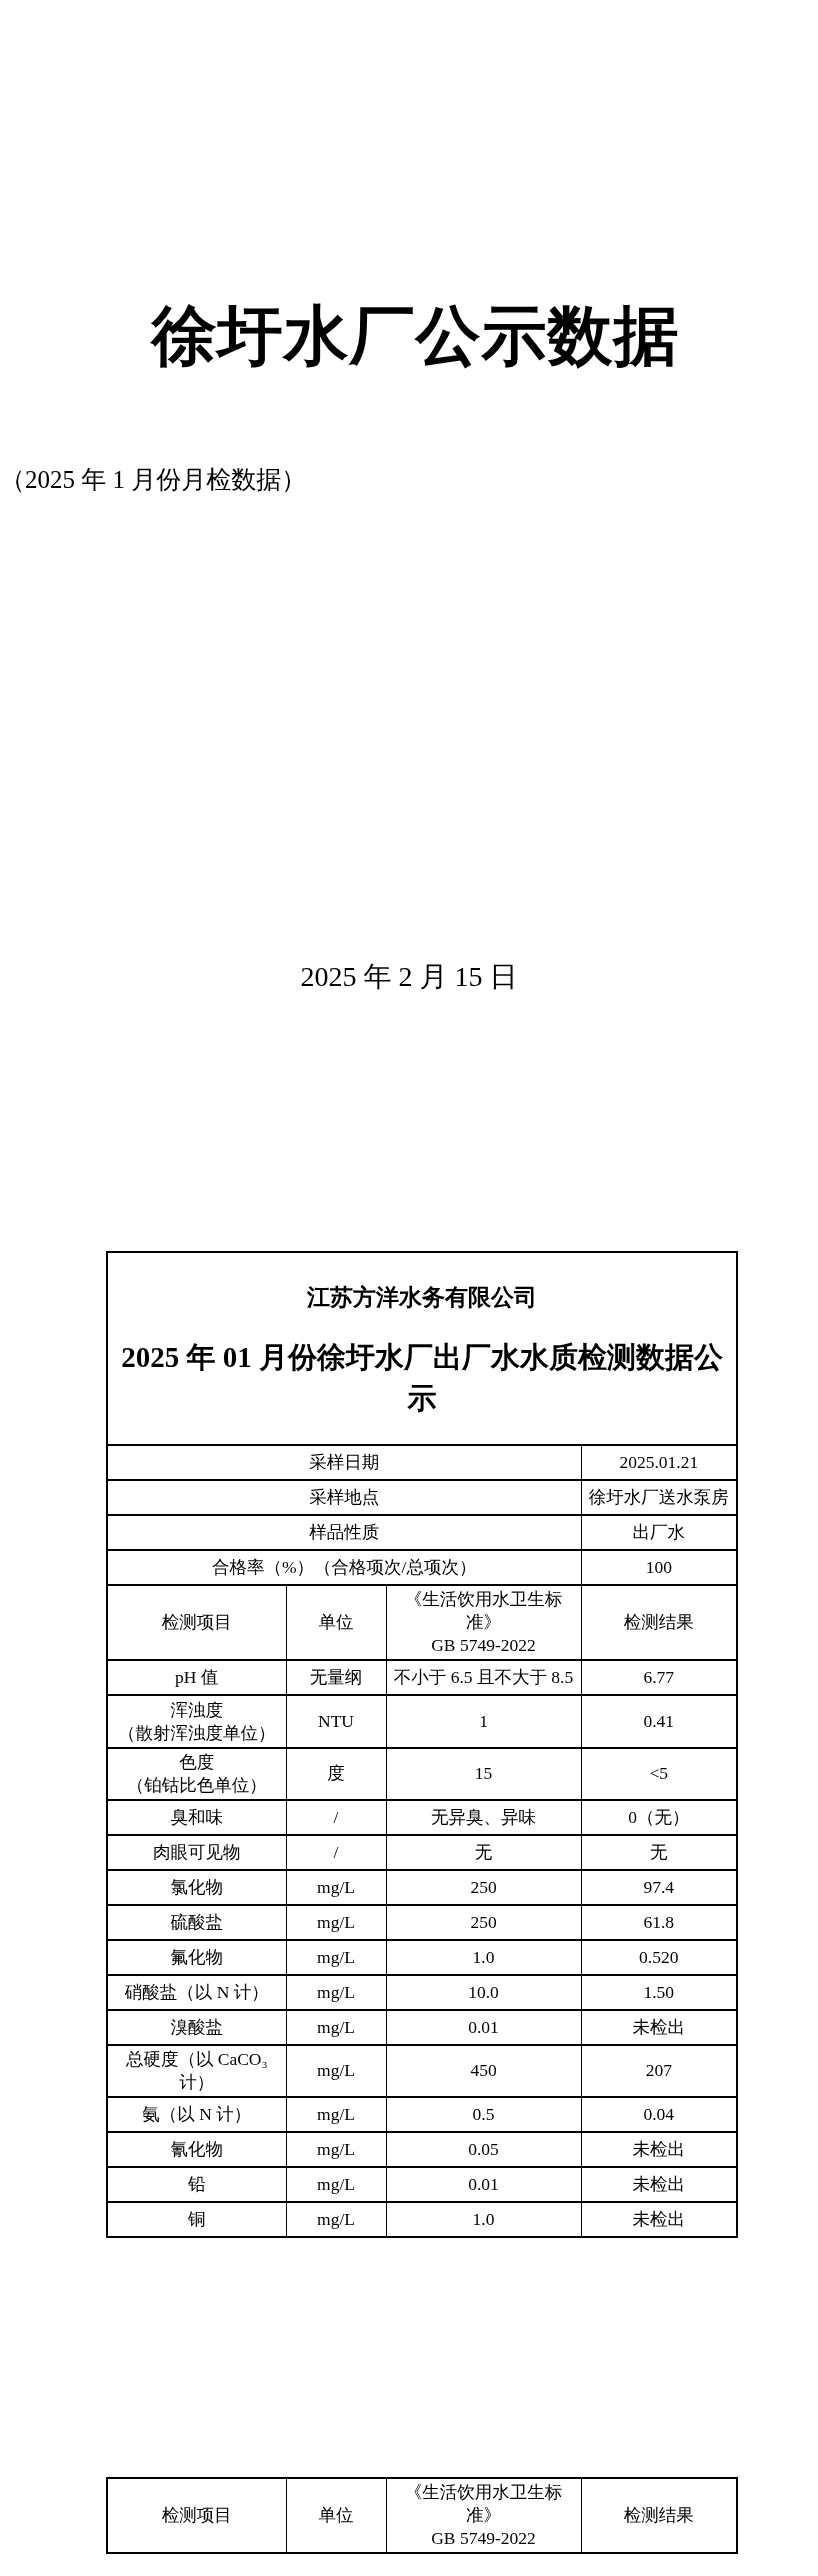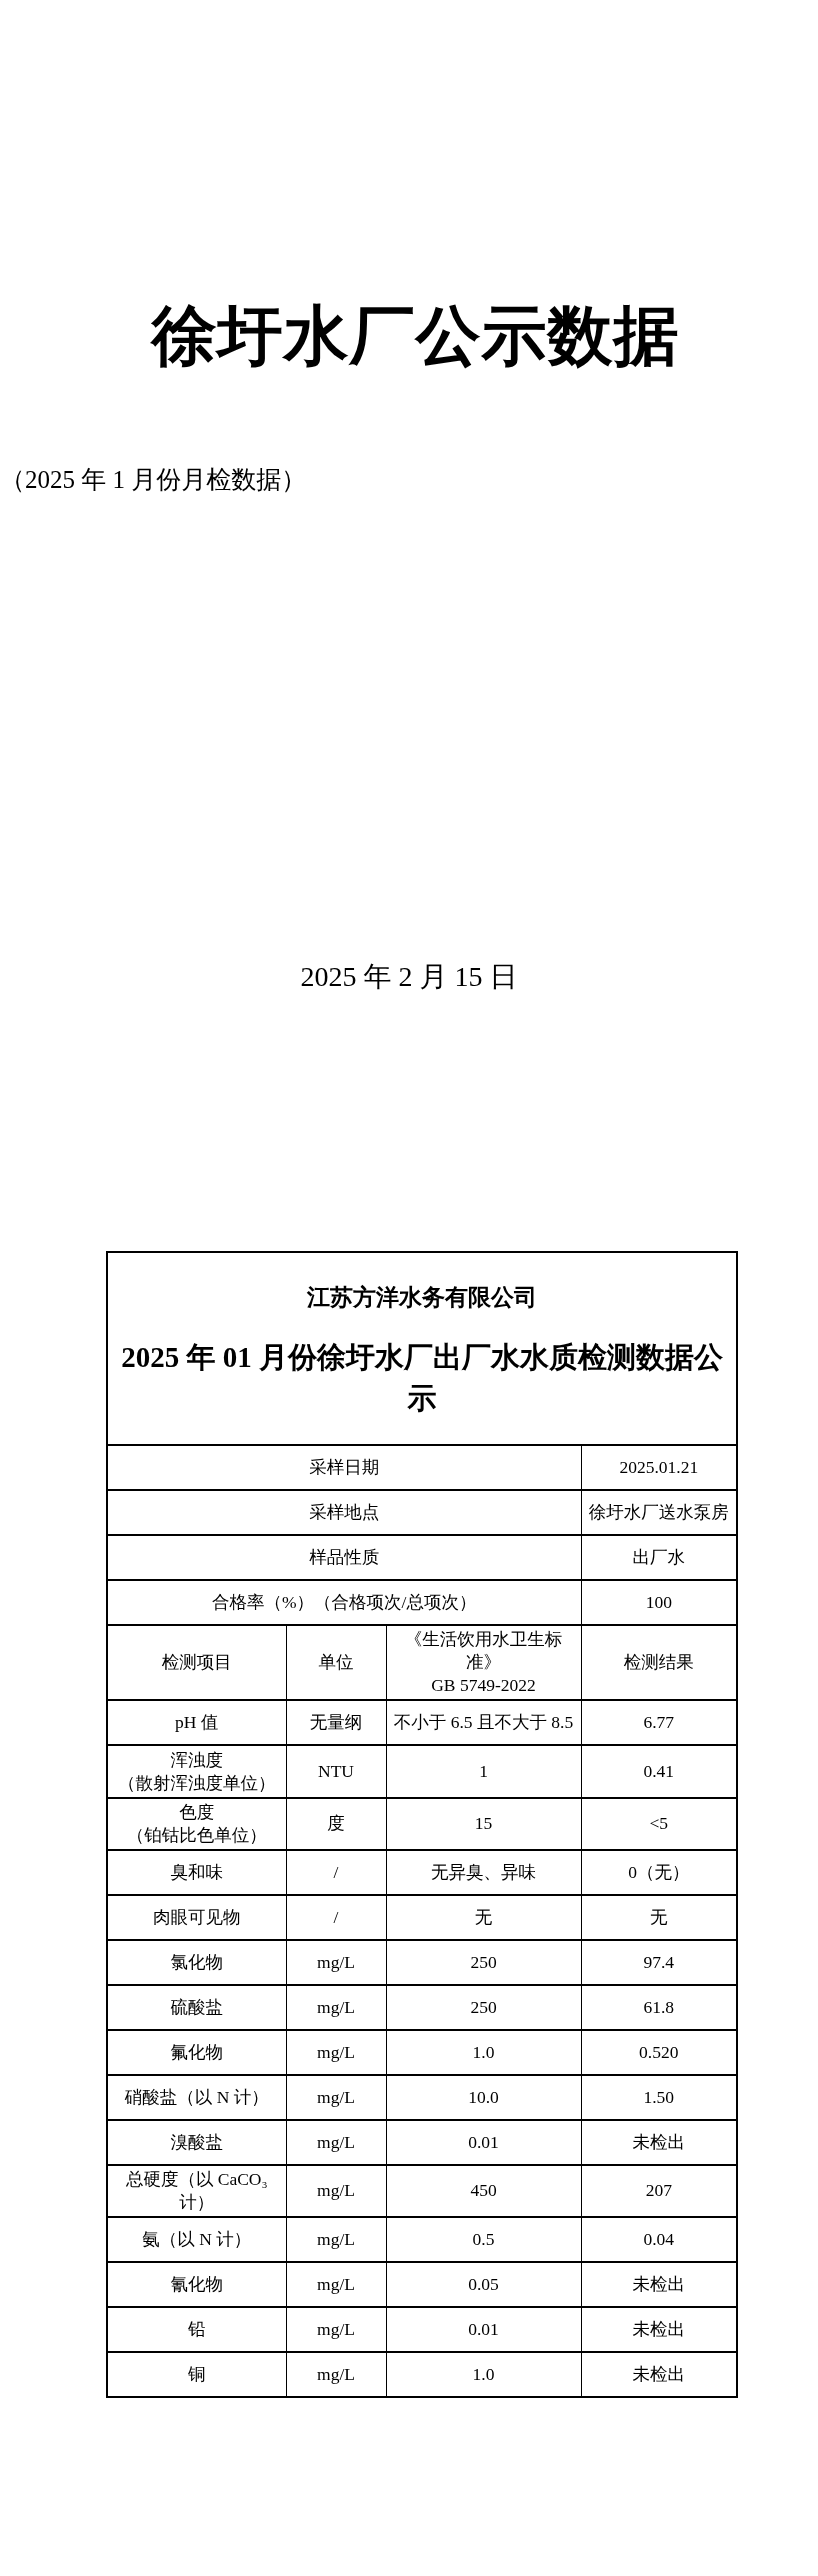--- a/index.html
+++ b/index.html
@@ -55,21 +55,21 @@
     border-top-width: 2.1px;
     border-bottom-width: 2.1px;
     text-align: center;
     vertical-align: middle;
     font-size: 17.5px;
     line-height: 23px;
     padding: 2.1px 3.1px;
     white-space: pre-line;
     overflow: hidden;
   }
-  .qtable tr { height: 45px; }
+  .qtable tr { height: 35px; }
   tr.title-row { height: 92px; }
   tr.hdr-row { height: 47px; }
   .company-line {
     font-size: 23px;
     font-weight: bold;
     line-height: 33px;
     padding-top: 3.1px;
   }
   .table-title-line {
     font-size: 29px;

